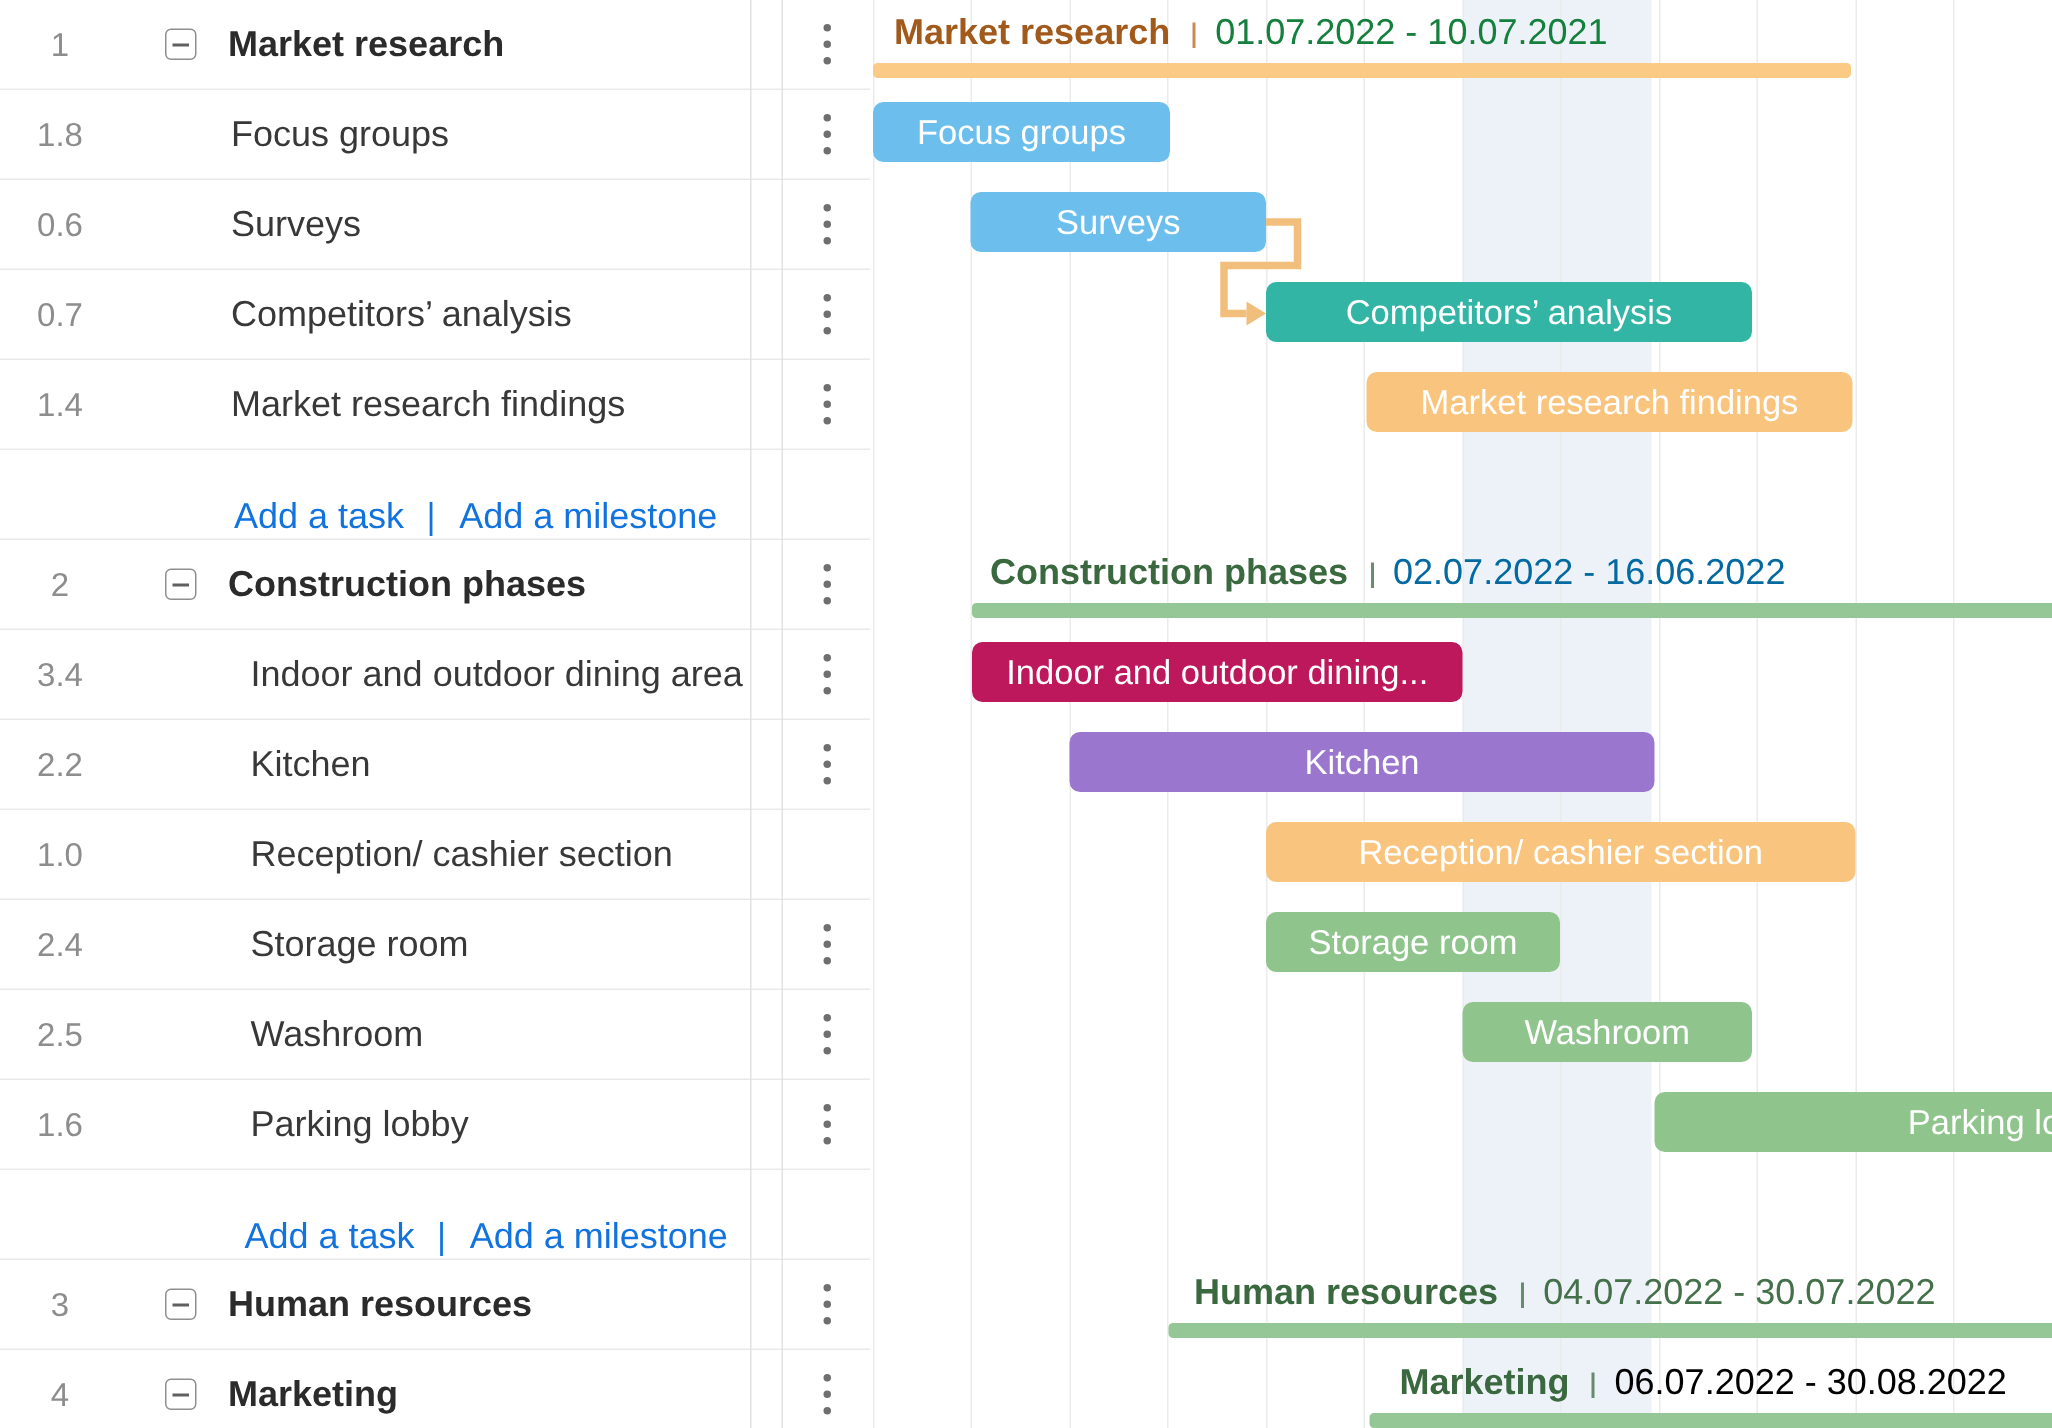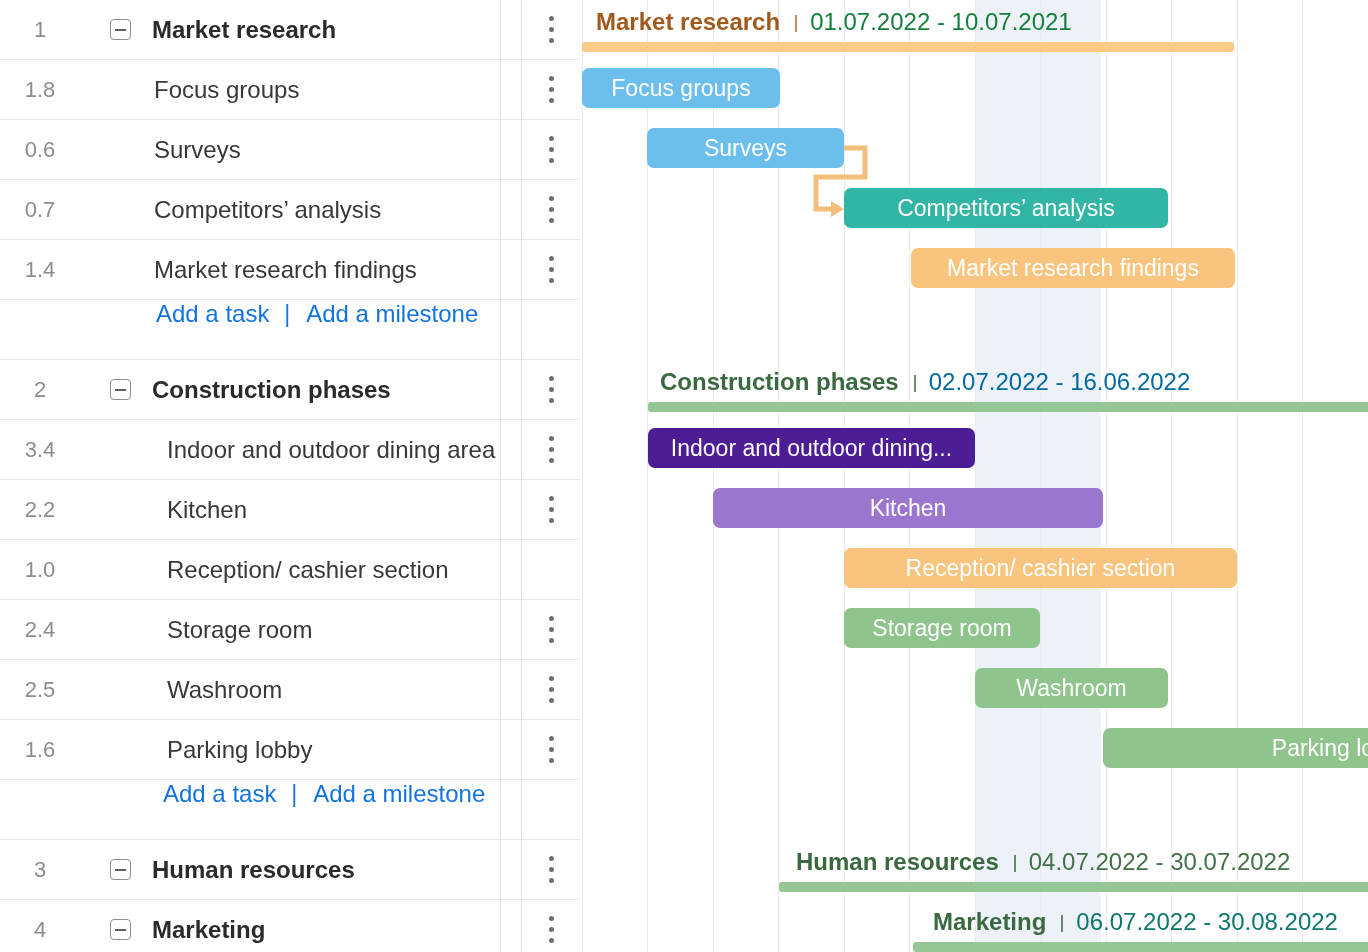--- a/index.html
+++ b/index.html
@@ -13,21 +13,21 @@
   .collapse{position:absolute;left:110px;top:19px;width:21px;height:21px;border:1px solid #8f8f8f;
        border-radius:4px;box-sizing:border-box;cursor:pointer}
   .collapse::after{content:"";position:absolute;left:4px;right:4px;top:50%;height:2px;margin-top:-1px;background:#606060}
   .name{position:absolute;top:0;height:59px;line-height:59px;font-size:24px;color:#383838;white-space:nowrap}
   .name.group{left:152px;font-weight:bold;color:#2b2b2b}
   .name.l1{left:154px}
   .name.l2{left:167px}
   .kebab{position:absolute;left:537px;top:0;width:28px;height:59px;display:flex;flex-direction:column;
        align-items:center;justify-content:center;gap:6px;cursor:pointer}
   .kebab i{width:5px;height:5px;border-radius:50%;background:#6f6f6f}
-  .addwrap{position:absolute;left:156px;top:0;height:59px;display:flex;align-items:flex-start}
+  .addwrap{position:absolute;left:156px;top:0;height:59px;display:flex;align-items:flex-end}
   .addwrap.shift{left:163px}
   .add-link{font-size:24px;color:#1273df;cursor:pointer}
   .add-sep{font-size:24px;color:#1273df;margin:0 15px;font-weight:bold;transform:scaleX(.6)}
   .vline{position:absolute;top:0;bottom:0;width:1px;background:#e2e2e2;z-index:4}
   
   .chart{position:absolute;left:580px;top:0;width:788px;height:952px;overflow:hidden;background:#fff;z-index:2}
   .weekend{position:absolute;top:0;bottom:0;background:#edf2f9}
   .gridline{position:absolute;top:0;bottom:0;width:1px;background:#ebebeb}
   .bar{position:absolute;height:40px;border-radius:7px;color:#fff;font-size:23px;line-height:40px;
        text-align:center;overflow:hidden;white-space:nowrap;padding:0 10px;box-sizing:border-box;cursor:pointer}
@@ -214,28 +214,28 @@
       <div class="gbar" style="left: 68px; top: 402px; width: 740px; background: rgb(148, 199, 149);"></div>
       <div class="glabel" style="left: 216px; top: 848px;">
         <span class="gname" style="color: rgb(58, 104, 63);">Human resources</span>
         <span class="gsep" style="background: rgb(68, 112, 74);"></span>
         <span class="gdates" style="color: rgb(68, 112, 74);">04.07.2022 - 30.07.2022</span>
       </div>
       <div class="gbar" style="left: 199px; top: 882px; width: 609px; background: rgb(148, 199, 149);"></div>
       <div class="glabel" style="left: 353px; top: 908px;">
         <span class="gname" style="color: rgb(58, 104, 63);">Marketing</span>
         <span class="gsep" style="background: rgb(68, 112, 74);"></span>
-        <span class="gdates" style="color: #0f766e; text-align: right;">06.07.2022 - 30.08.2022</span>
+        <span class="gdates" style="color: #000000; text-align: right;">06.07.2022 - 30.08.2022</span>
       </div>
       <div class="gbar" style="left: 333px; top: 942px; width: 475px; background: rgb(148, 199, 149);"></div>
       <div class="bar" style="left: 2px; top: 68px; width: 198px; background: rgb(108, 191, 237);">Focus groups</div>
       <div class="bar" style="left: 67px; top: 128px; width: 197px; background: rgb(108, 191, 237);">Surveys</div>
       <div class="bar" style="left: 264px; top: 188px; width: 324px; background: rgb(51, 181, 166);">Competitors’ analysis</div>
       <div class="bar" style="left: 331px; top: 248px; width: 324px; background: rgb(249, 196, 126);">Market research findings</div>
-      <div class="bar" style="left: 68px; top: 428px; width: 327px; background: #4c1d95;">Indoor and outdoor dining...</div>
+      <div class="bar" style="left: 68px; top: 428px; width: 327px; background: #be185d;">Indoor and outdoor dining...</div>
       <div class="bar" style="left: 133px; top: 488px; width: 390px; background: rgb(155, 118, 206);">Kitchen</div>
       <div class="bar" style="left: 264px; top: 548px; width: 393px; background: rgb(249, 196, 126);">Reception/ cashier section</div>
       <div class="bar" style="left: 264px; top: 608px; width: 196px; background: rgb(143, 197, 141);">Storage room</div>
       <div class="bar" style="left: 395px; top: 668px; width: 193px; background: rgb(143, 197, 141);">Washroom</div>
       <div class="bar" style="left: 523px; top: 728px; width: 477px; background: rgb(143, 197, 141);">Parking lobby</div>
       <svg class="connector" width="788" height="952">
         <path d="M264 148 H285 V177 H236 V209 H251" stroke="#f2be7b" stroke-width="5" fill="none"></path>
         <polygon points="251,201 251,217 264,209" fill="#f2be7b"></polygon>
       </svg>
     </div>

